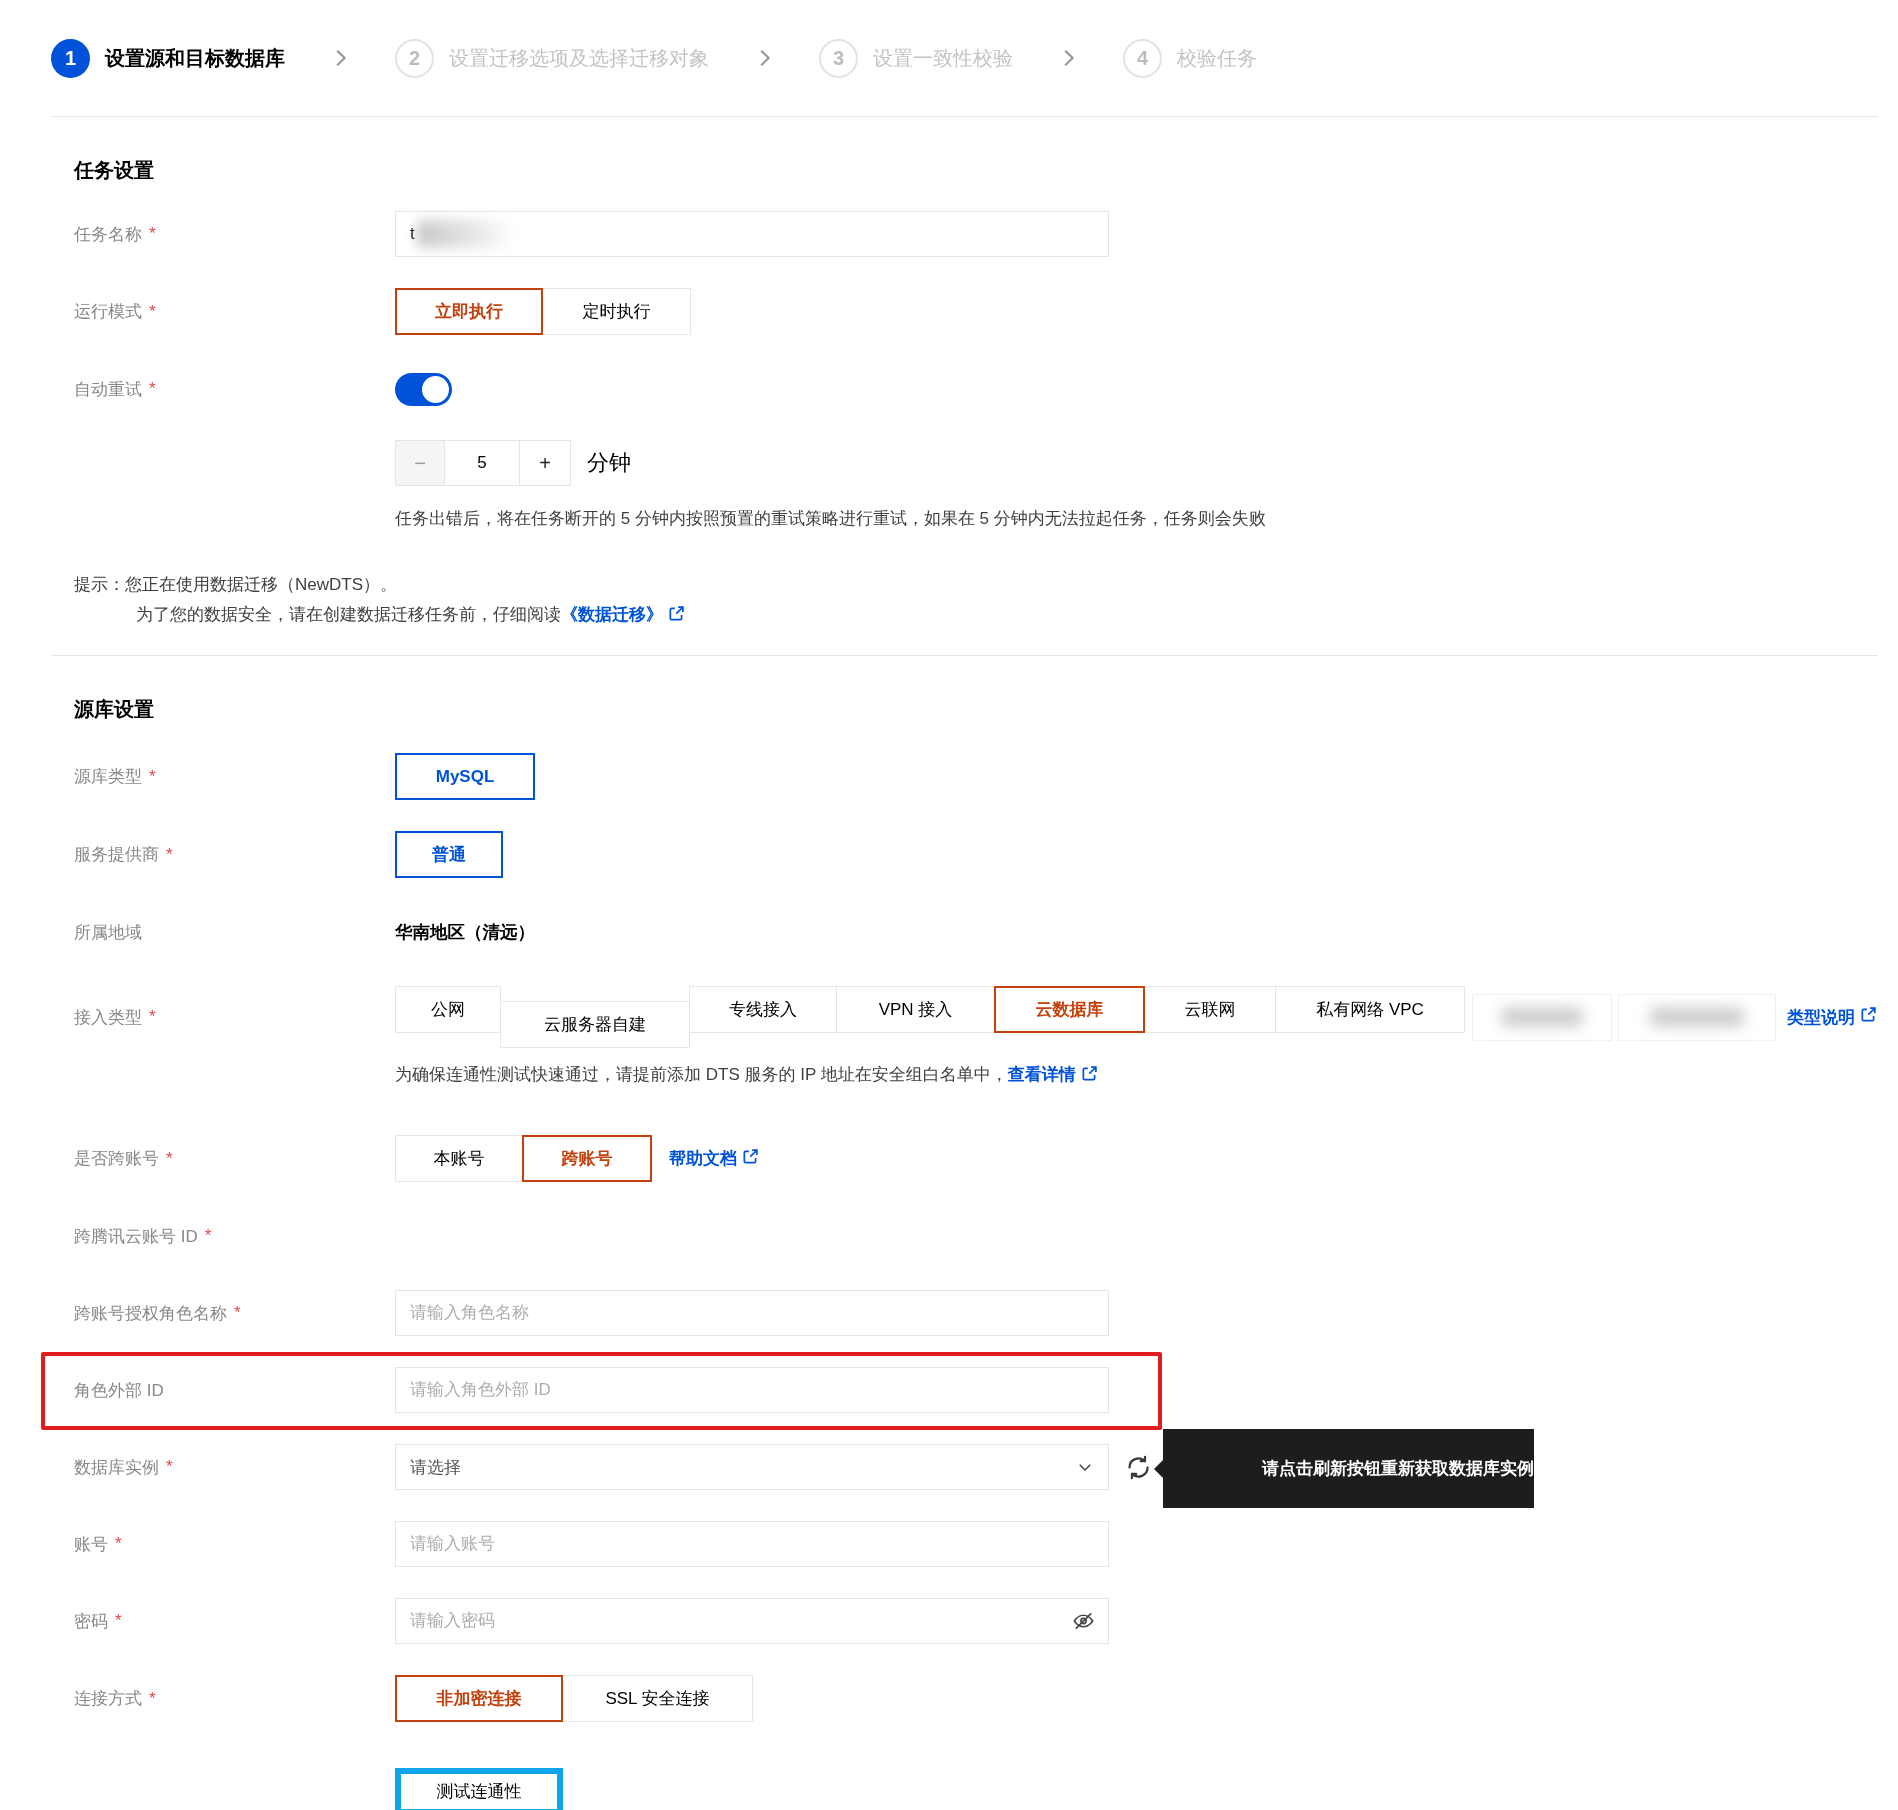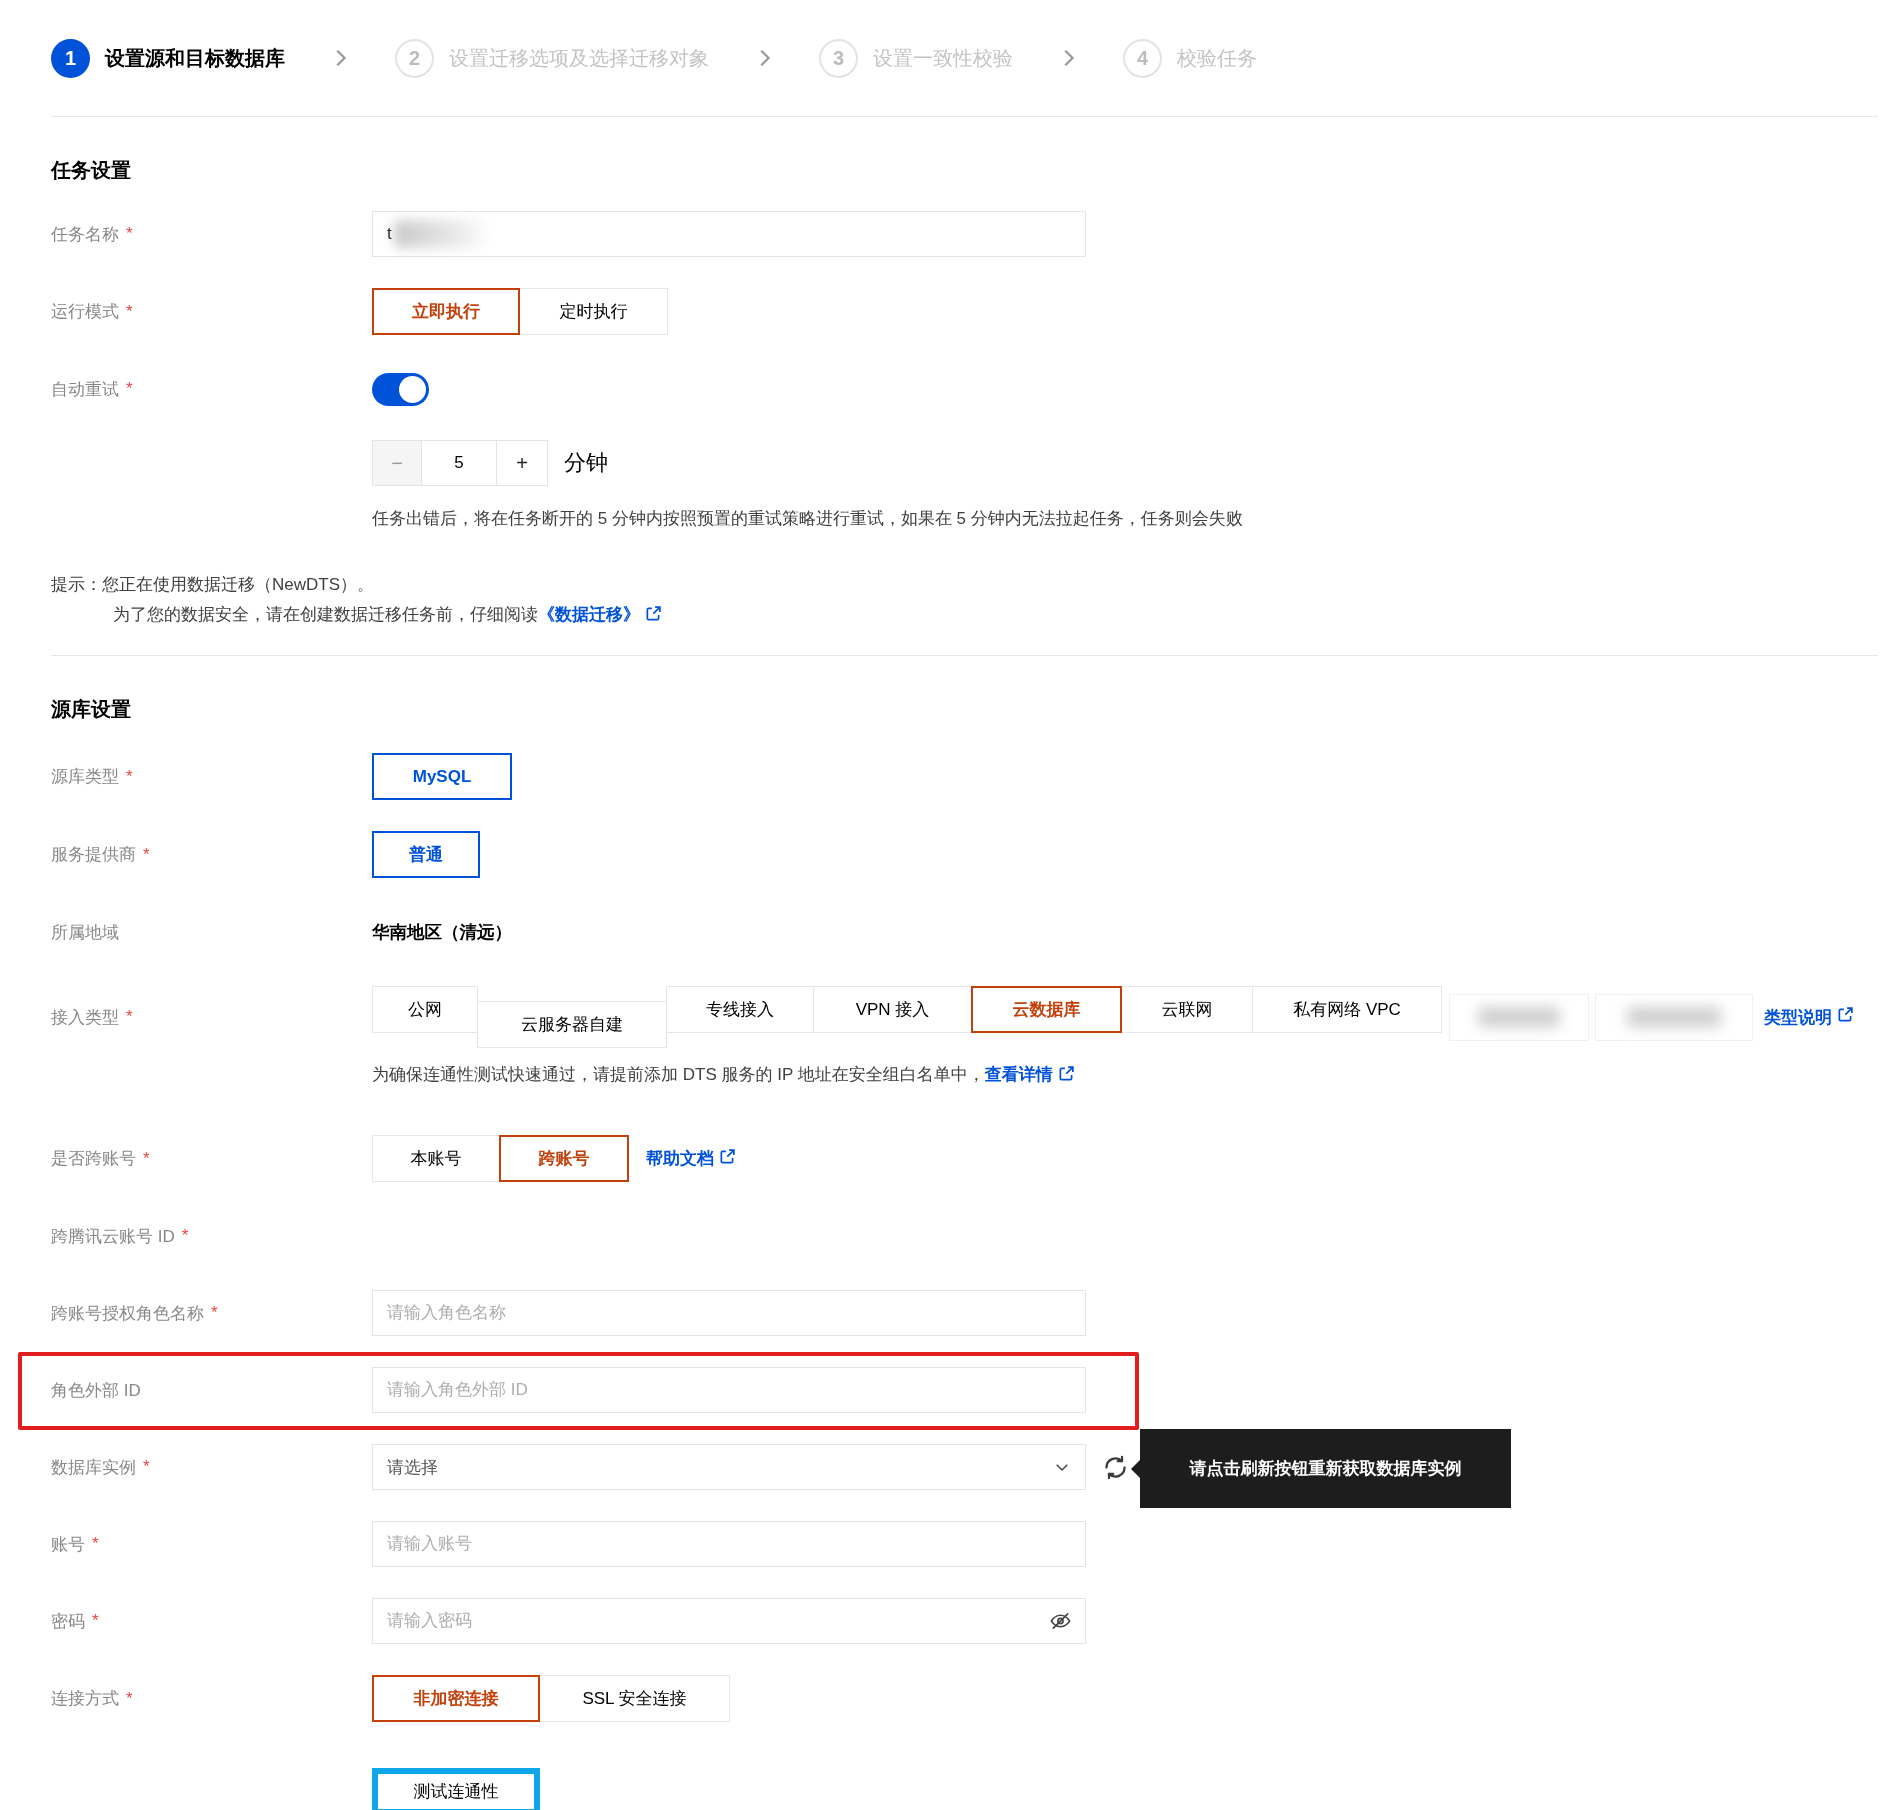--- a/index.html
+++ b/index.html
@@ -14,21 +14,21 @@
                  font-size:20px; font-weight:700; flex:none; }
   .step.active .step-circle { background:#0052d9; color:#fff; }
   .step.inactive .step-circle { background:#fff; border:2px solid #e3e3e3; color:#bcbcbc; }
   .step-label { margin-left:15px; font-size:20px; }
   .step.active .step-label { font-weight:700; color:#000; }
   .step.inactive .step-label { font-weight:500; color:#c3c3c3; }
   .step-sep { margin:0 44px; display:flex; align-items:center; }
   .divider { height:1px; background:#e7e7e7; margin-left:51px; margin-right:20px; }
 
   
-  .section { padding-left:51px; }
+  .section { padding-left:74px; }
   .section-title { font-size:20px; font-weight:700; color:#000; margin-top:40px; margin-bottom:27px; }
   .form-row { display:flex; align-items:center; min-height:46px; margin-bottom:31px; position:relative; }
   .row-label { width:321px; flex:none; font-size:17px; color:#888; display:flex; align-items:center; align-self:center; }
   .req { color:#e54545; margin-left:7px; font-size:17px; }
   .row-control { display:flex; align-items:center; position:relative; }
 
   .text-input, .fake-input { width:714px; height:46px; border:1px solid #e4e4e4; background:#fff;
       font-size:17px; color:#000; padding:0 14px; font-family:inherit; }
   .text-input::placeholder { color:#adadad; }
   .fake-input { display:flex; align-items:center; }
@@ -76,21 +76,21 @@
       border:4px solid #e01e1e; border-radius:2px; pointer-events:none; z-index:5; }
 
   .select-box { width:714px; height:46px; border:1px solid #e4e4e4; background:#fff; display:flex; align-items:center;
       padding:0 14px; position:relative; cursor:pointer; }
   .select-placeholder { font-size:17px; color:#555; }
   .select-chevron { position:absolute; right:14px; top:50%; transform:translateY(-50%); display:flex; }
 
   .refresh-btn { margin-left:14px; width:30px; height:30px; display:flex; align-items:center; justify-content:center; cursor:pointer; }
 
   .tooltip { position:absolute; left:768px; top:-15px; width:371px; height:79px; background:#1d1d1d; color:#fff;
-      font-size:17px; font-weight:700; display:flex; align-items:center; justify-content:center; z-index:6; }
+      font-size:17px; font-weight:700; display:flex; align-items:center; justify-content:flex-end; z-index:6; }
   .tooltip-arrow { position:absolute; left:-9px; top:50%; transform:translateY(-50%);
       width:0; height:0; border-top:10px solid transparent; border-bottom:10px solid transparent; border-right:10px solid #1d1d1d; }
 
   .eye-btn { position:absolute; right:14px; top:50%; transform:translateY(-50%); display:flex; cursor:pointer; }
 
   .mb23 { margin-bottom:23px; }
 </style>
 </head>
 <body>
 

